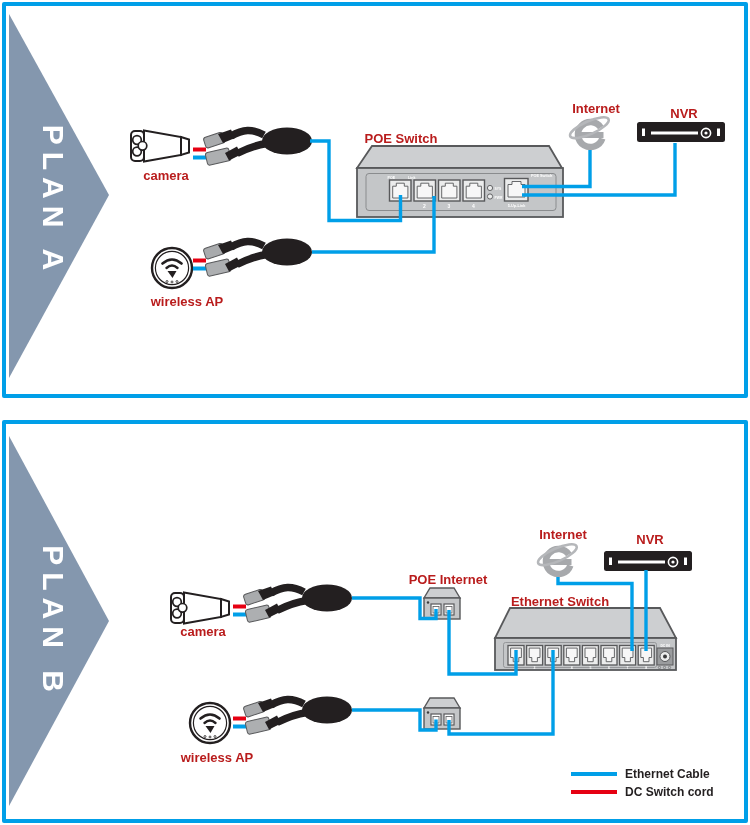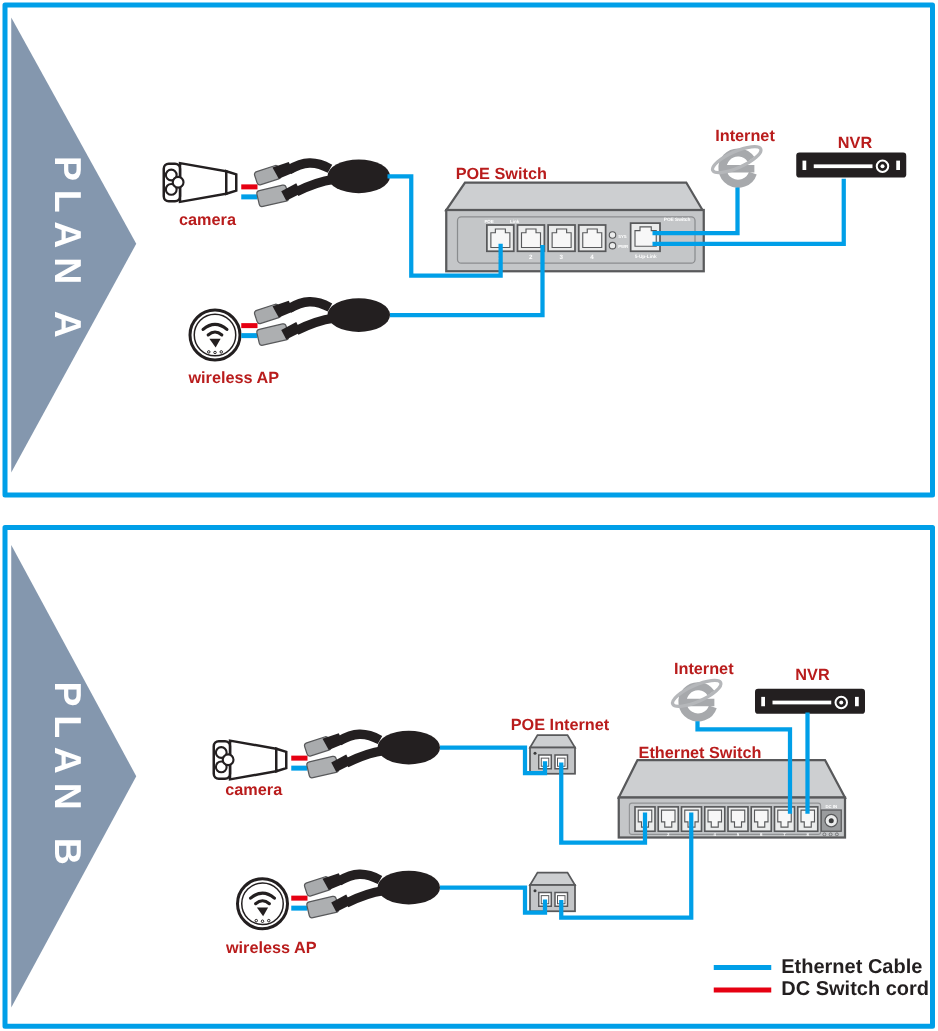--- a/index.html
+++ b/index.html
@@ -12,21 +12,21 @@
   svg text{font-family:"Liberation Sans",sans-serif;font-weight:700;}
   .lbl{position:absolute;font-weight:700;font-size:13px;color:#b91c1c;white-space:nowrap;
        transform:translateX(-50%);}
   .plan-title{position:absolute;width:170px;color:#ffffff;font-weight:700;font-size:30px;
        letter-spacing:7px;text-align:center;transform:rotate(90deg);white-space:nowrap;}
   .legend{position:absolute;left:571px;top:769px;}
   .legend-row{display:flex;align-items:center;height:9px;margin-bottom:9px;}
   .legend-line{width:46px;height:4px;}
   .legend-line.blue{background:#009FE8;}
   .legend-line.red{background:#E60012;}
-  .legend-label{margin-left:8px;font-weight:700;font-size:16px;color:#231F20;}
+  .legend-label{margin-left:8px;font-weight:700;font-size:12px;color:#231F20;}
 </style>
 </head>
 <body>
 
 <div class="stage">
 
   <div class="panel panel-a"></div>
   <div class="panel panel-b"></div>
 
   <svg class="diagram" width="750" height="825" viewBox="0 0 750 825">

